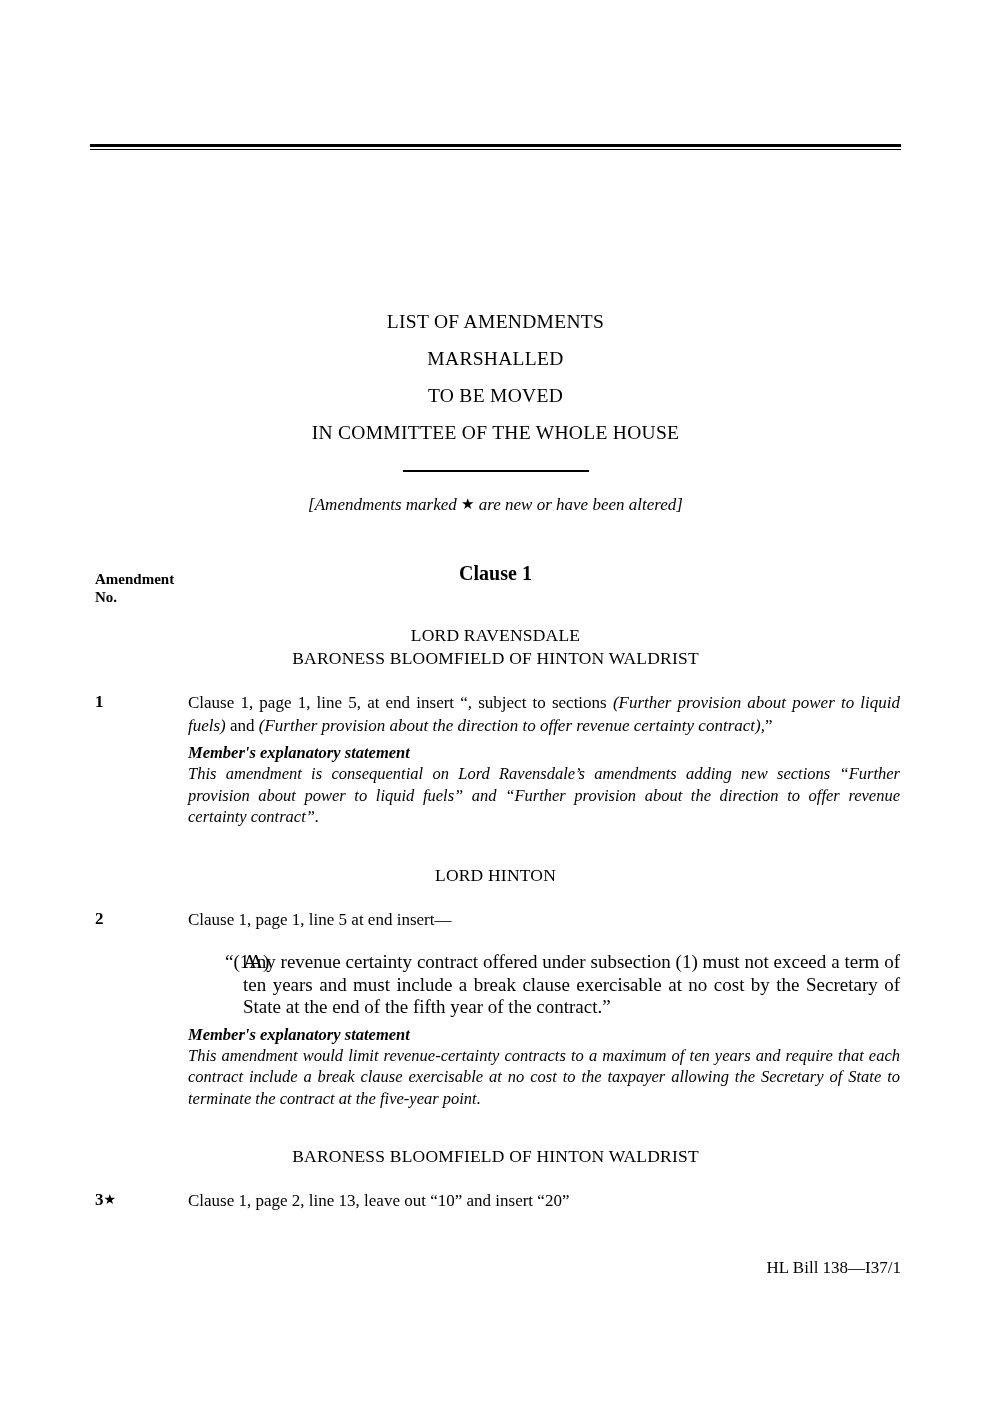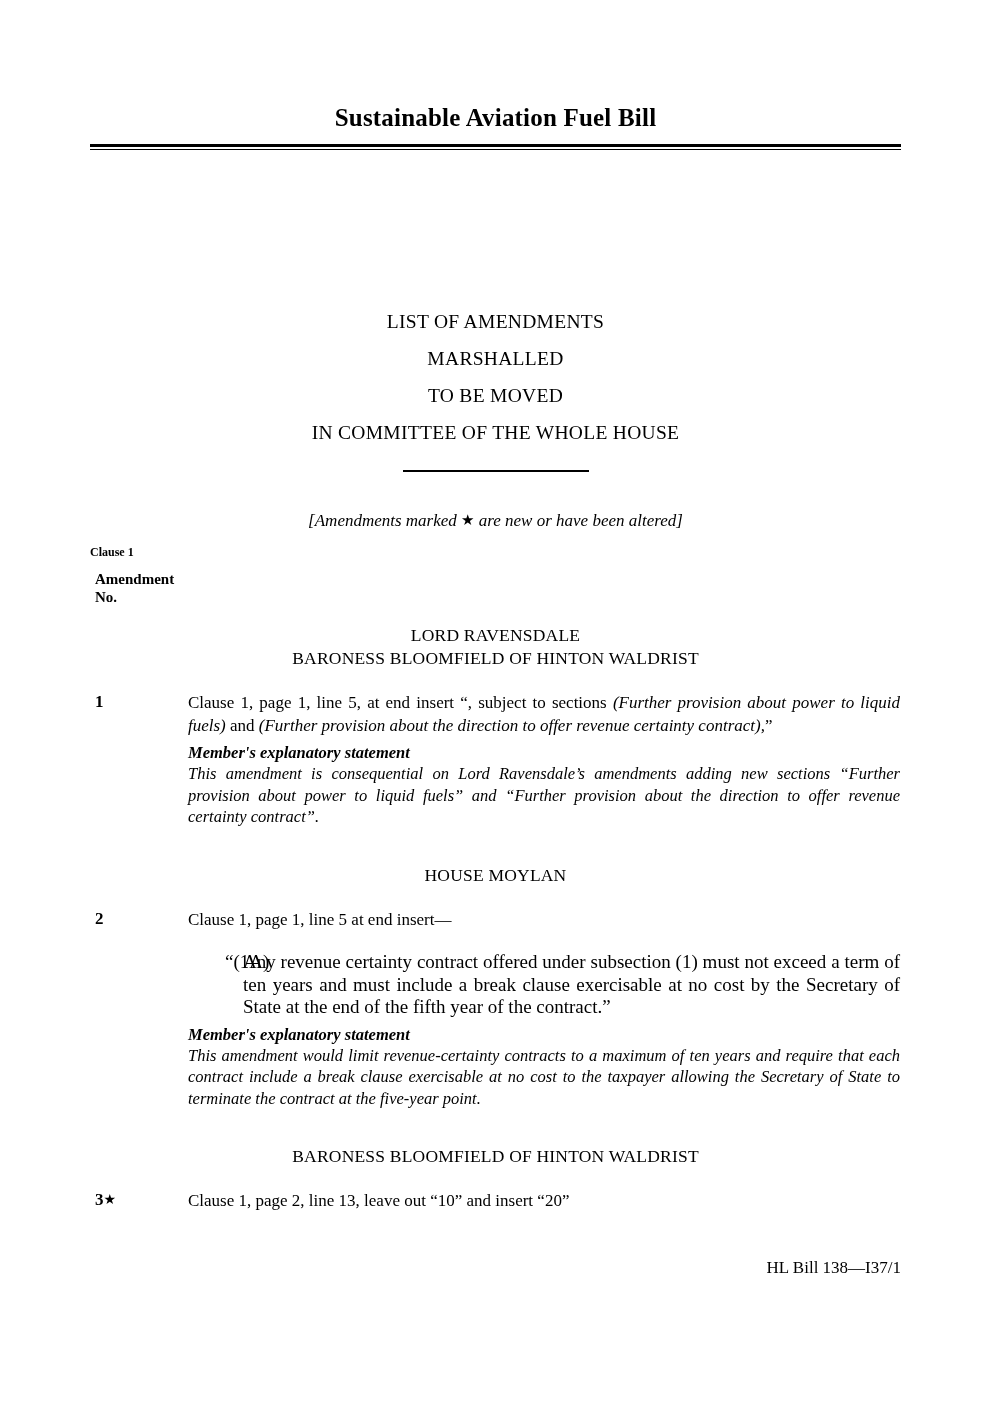--- a/index.html
+++ b/index.html
@@ -77,21 +77,21 @@
     width: 186px;
     height: 1.6px;
     background: #000;
     vertical-align: top;
   }
 
   .marked-note {
     position: absolute;
     left: 90px;
     right: 90px;
-    top: 511px;
+    top: 495px;
     text-align: center;
     font-size: 17px;
     font-style: italic;
   }
   .marked-note .star {
     font-style: normal;
     font-size: 15px;
     position: relative;
     top: -1px;
   }
@@ -103,22 +103,23 @@
     top: 571px;
     font-size: 15px;
     font-weight: bold;
     line-height: 17.5px;
   }
 
   .clause-heading {
     position: absolute;
     left: 90px;
     right: 90px;
-    top: 545px;
-    font-size: 12px;
+    top: 562px;
+    text-align: center;
+    font-size: 20px;
     font-weight: bold;
   }
 
   
   .content {
     position: absolute;
     left: 0;
     top: 624px;
     width: 991px;
   }
@@ -210,21 +211,20 @@
     display: flex;
     justify-content: flex-end;
     align-items: baseline;
   }
 </style>
 </head>
 <body>
 
 <div class="page">
 
-  <div class="doc-title">Sustainable Aviation Fuel Bill</div>
 
   <div class="rule-double">
     <div class="r1"></div>
     <div class="r2"></div>
   </div>
 
   <div class="heading-block">
     <div class="hline">LIST OF AMENDMENTS</div>
     <div class="hline">MARSHALLED</div>
     <div class="hline">TO BE MOVED</div>
@@ -255,21 +255,21 @@
       <div class="amend-body"><span>Clause 1, page 1, line 5, at end insert “, subject to sections </span><i>(Further provision about power to liquid fuels)</i><span> and </span><i>(Further provision about the direction to offer revenue certainty contract),</i><span>”</span></div>
 
       <div class="explanatory">
         <div class="exp-title">Member's explanatory statement</div>
         <div class="exp-text">This amendment is consequential on Lord Ravensdale’s amendments adding new sections “Further provision about power to liquid fuels” and “Further provision about the direction to offer revenue certainty contract”.</div>
       </div>
     </div>
 
     <div class="gap-sponsor"></div>
     <div class="sponsor">
-      <span class="sp-line">HOUSE MOYLAN</span>
+      <span class="sp-line">LORD HINTON</span>
     </div>
     <div class="gap-after-sponsor"></div>
 
     <div class="amendment">
       <div class="amend-num"><span>2</span></div>
       <div class="amend-body"><span>Clause 1, page 1, line 5 at end insert—</span></div>
 
       <div class="subclause">
         <div class="sc-label">“(1A)</div>
         <div class="sc-text">Any revenue certainty contract offered under subsection (1) must not exceed a term of ten years and must include a break clause exercisable at no cost by the Secretary of State at the end of the fifth year of the contract.”</div>

